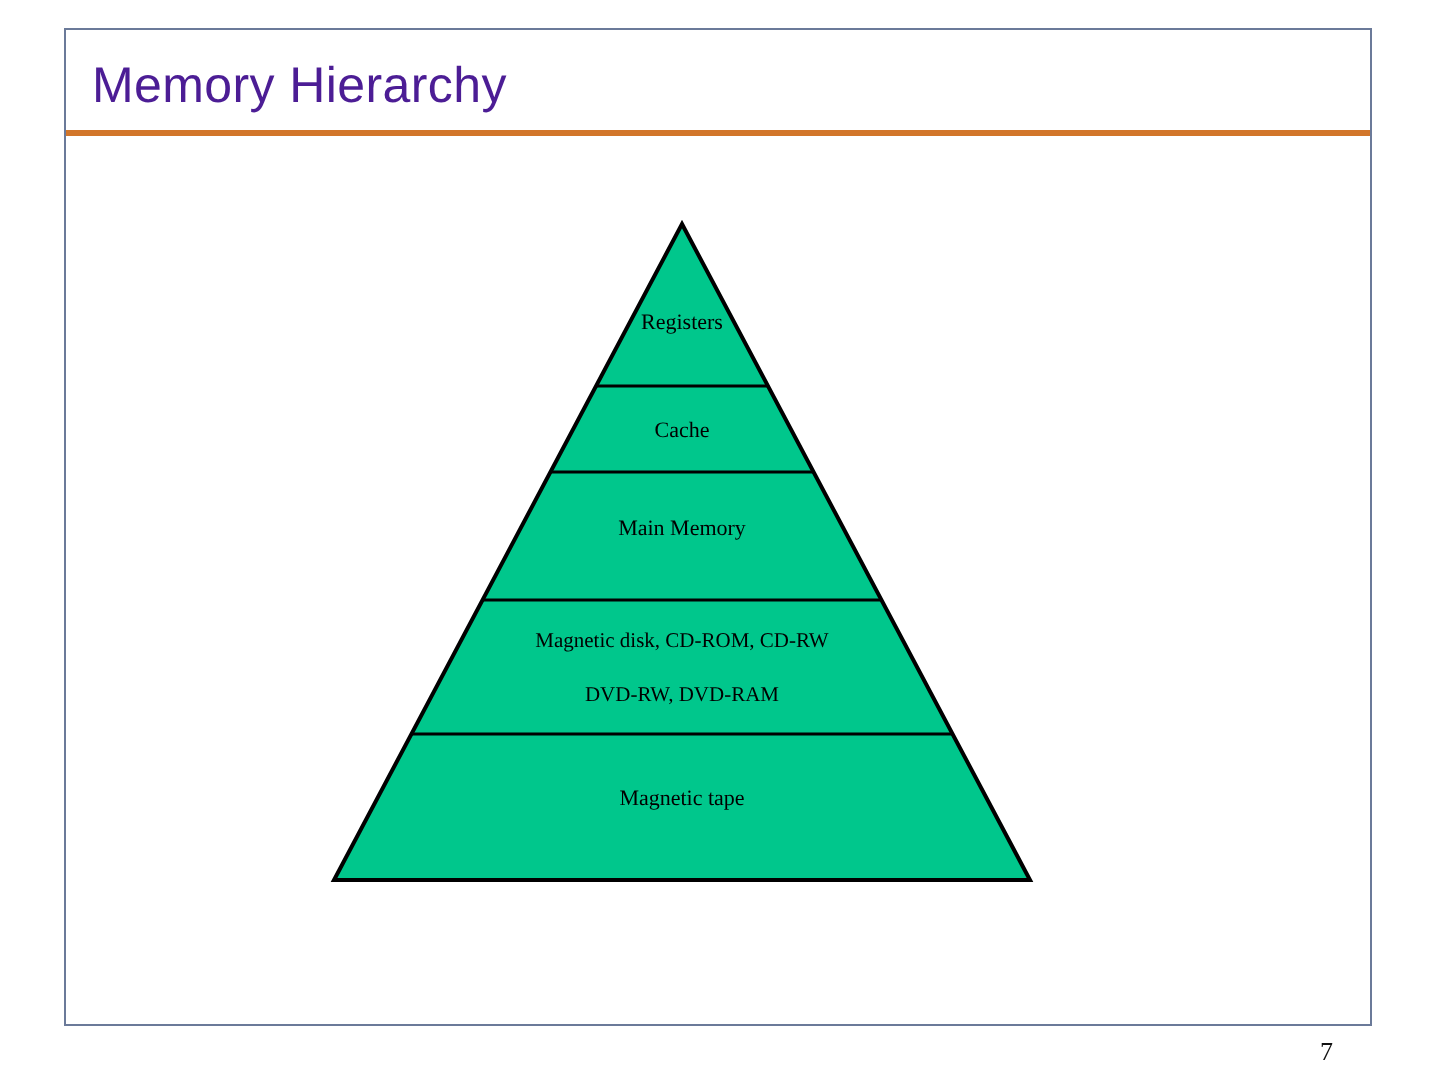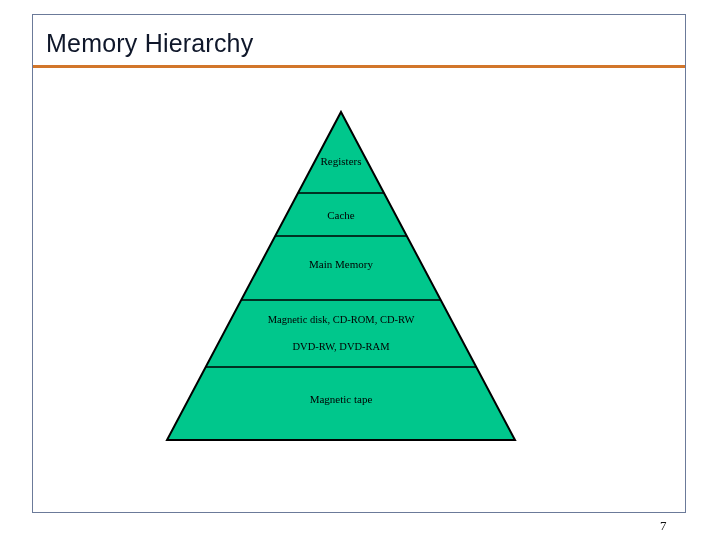--- a/index.html
+++ b/index.html
@@ -36,21 +36,21 @@
   
   #title {
     position: absolute;
     left: 46px;
     top: 26px;
     width: 600px;
     height: 36px;
     font-family: "Liberation Sans", sans-serif;
     font-size: 25px;
     font-weight: normal;
-    color: #0f172a;
+    color: #4c1d95;
     letter-spacing: 0.2px;
     line-height: 34px;
     white-space: nowrap;
   }
 
   
   #title-rule {
     position: absolute;
     left: 33px;
     top: 65px;

